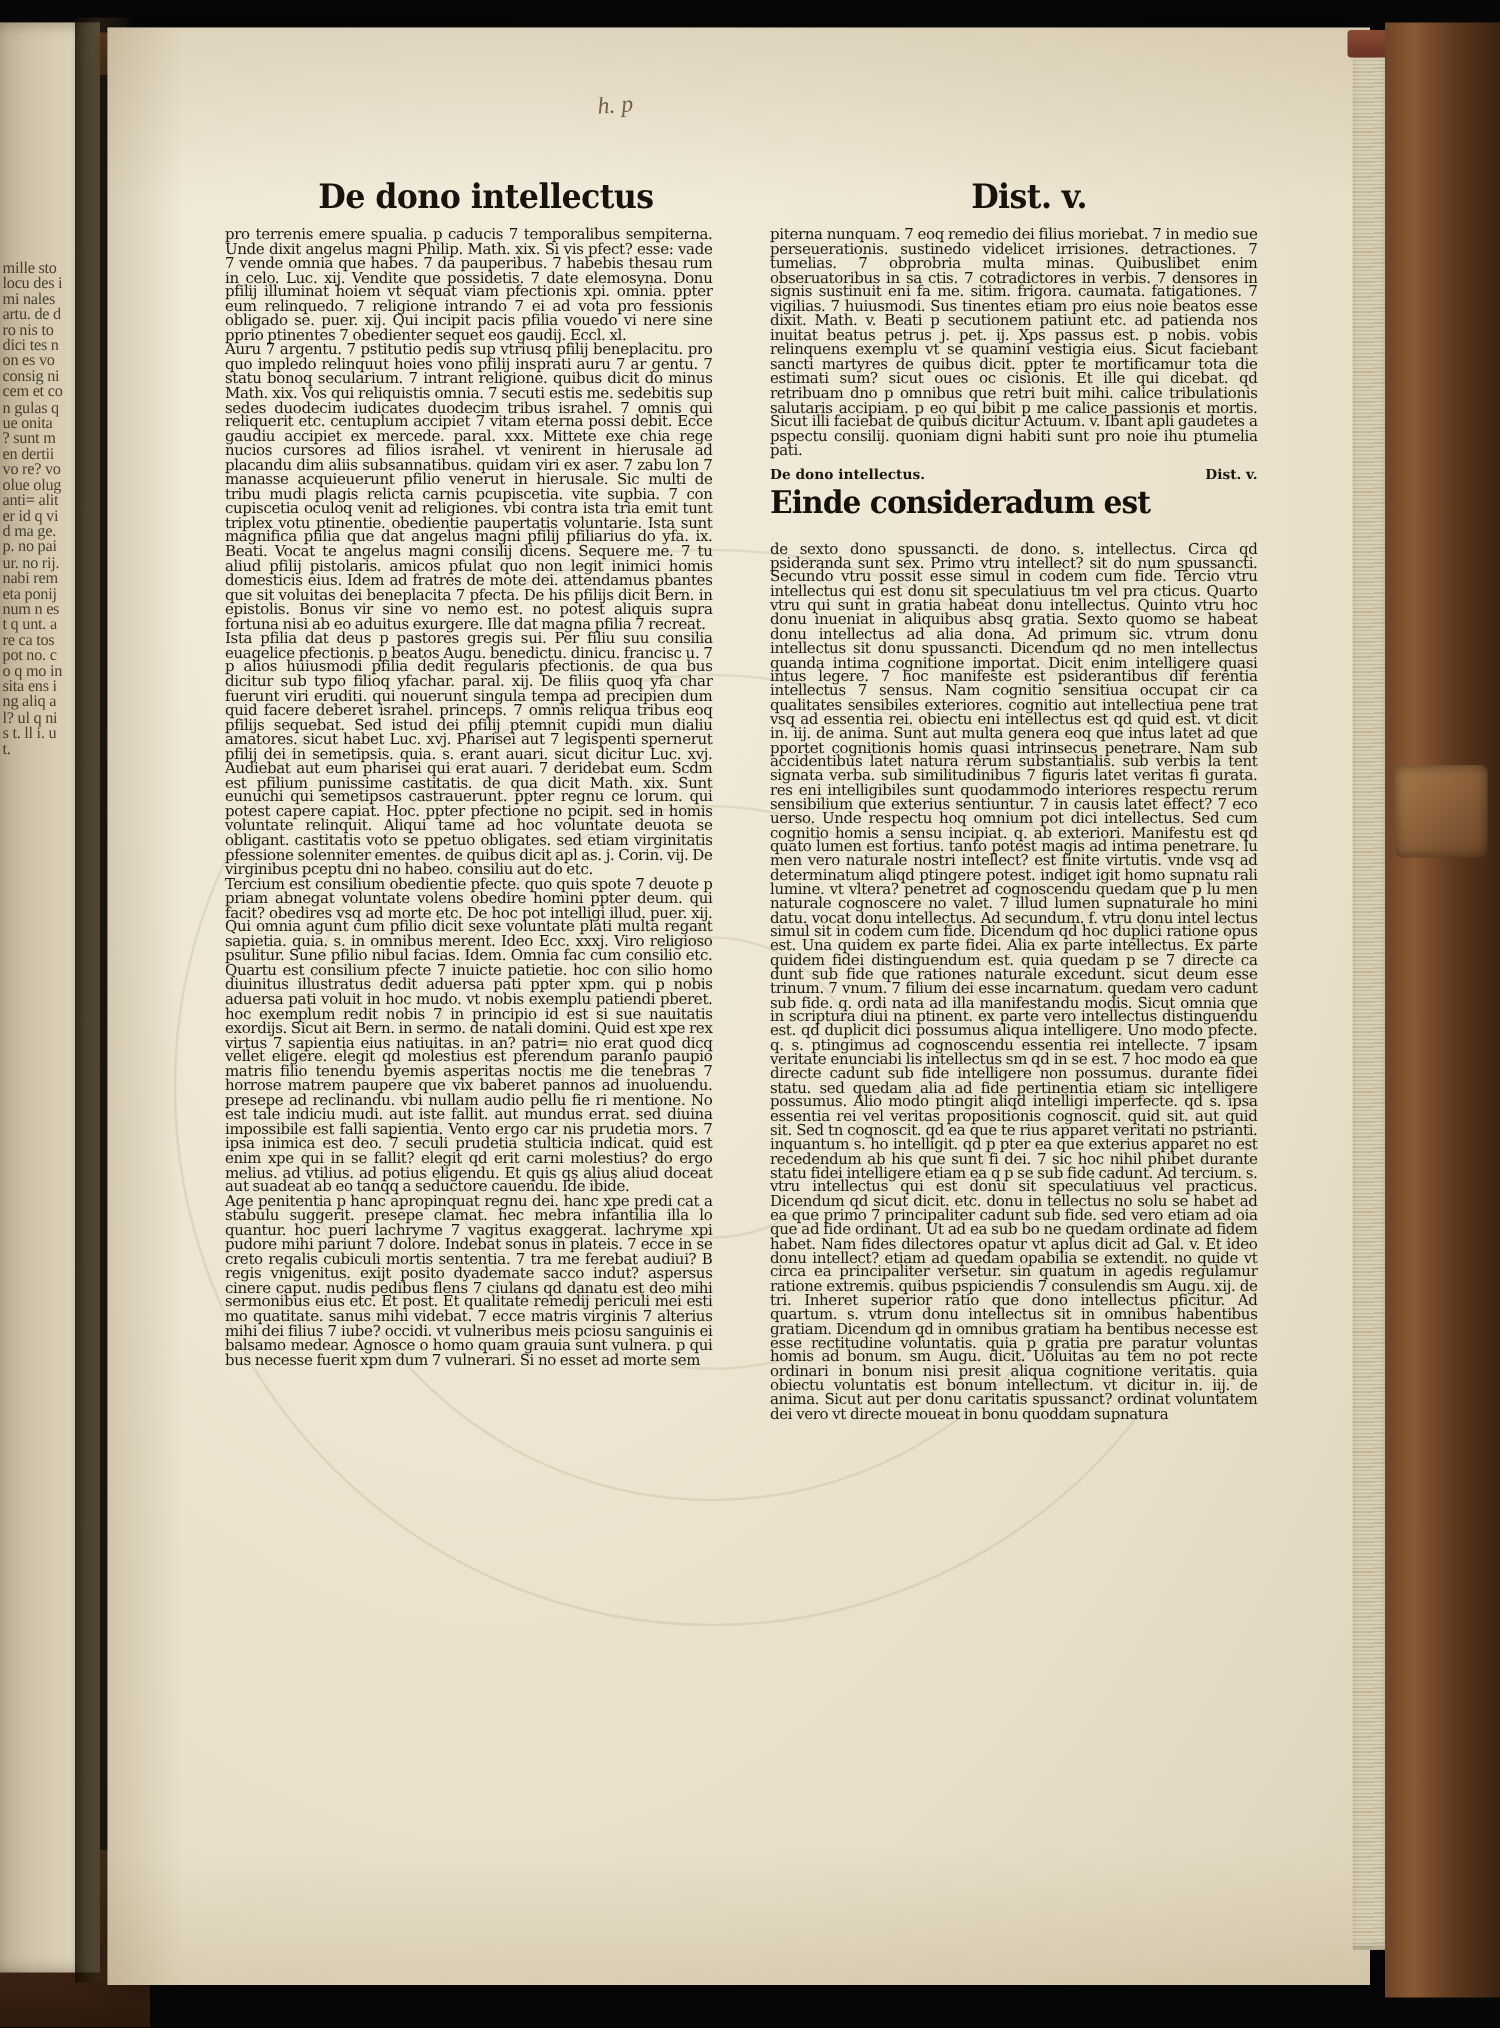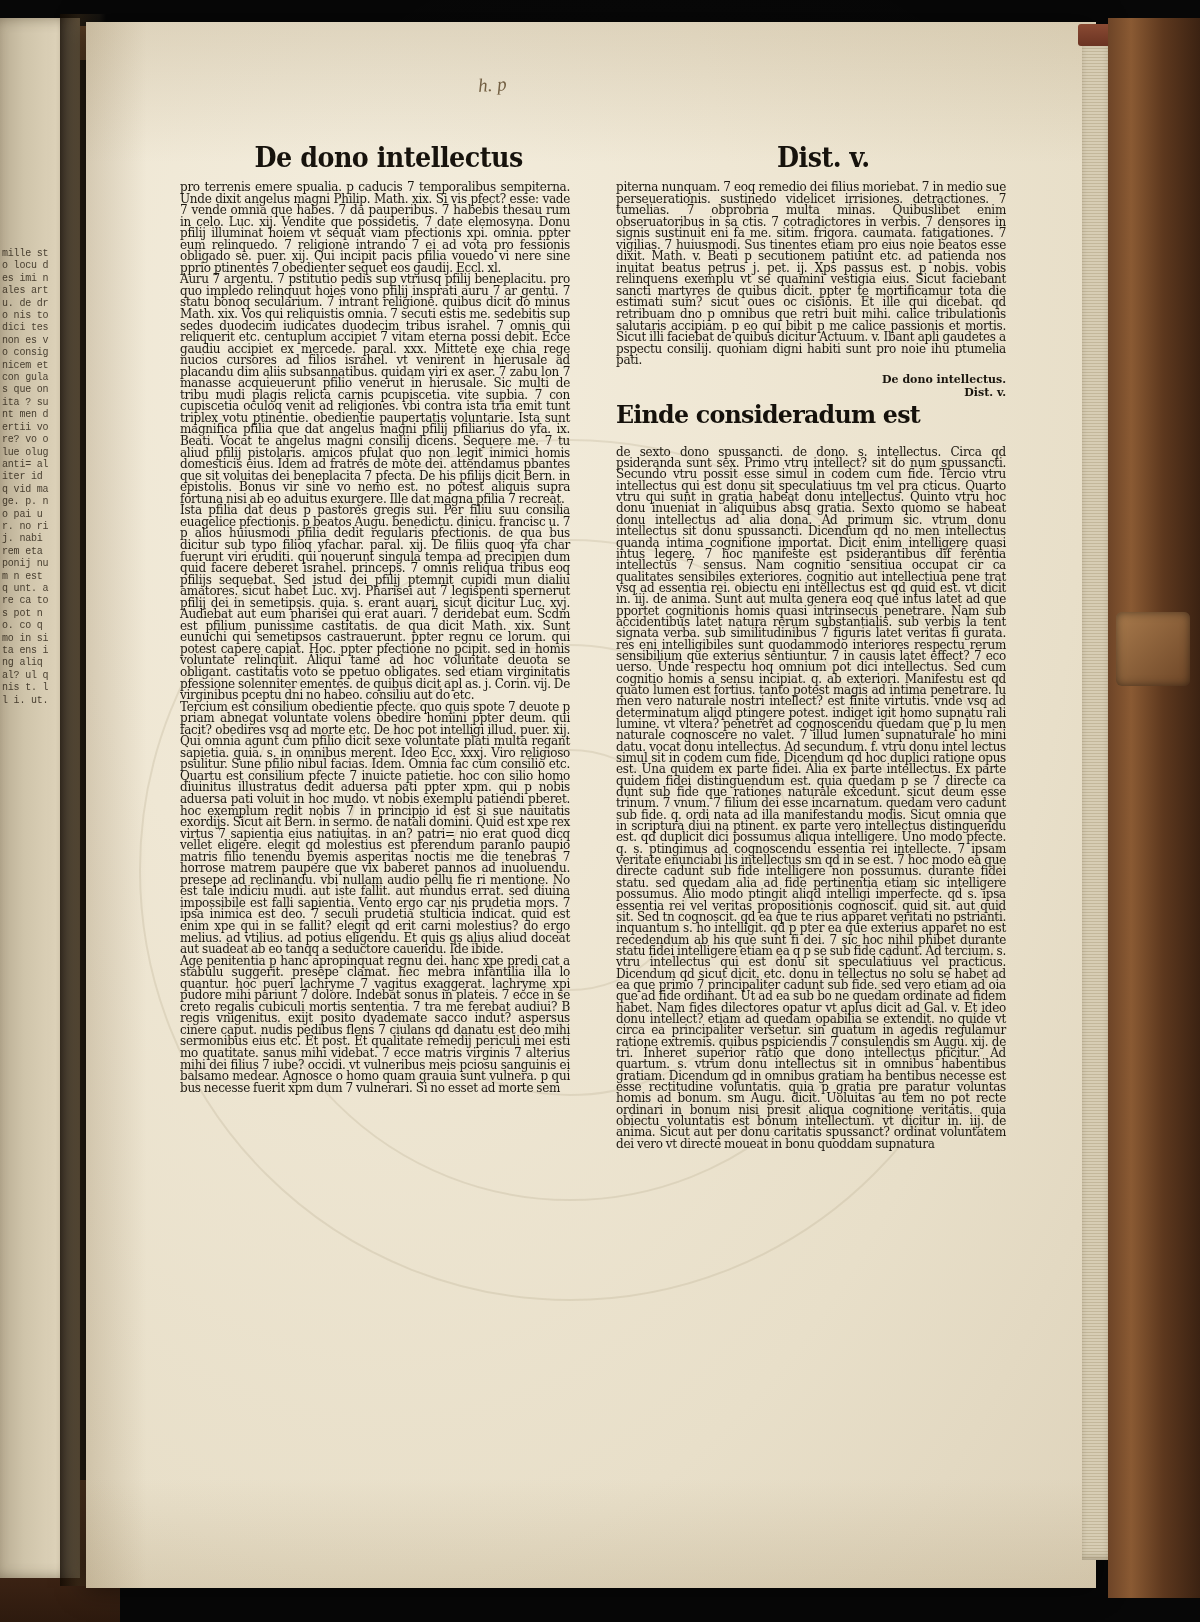--- a/index.html
+++ b/index.html
@@ -36,28 +36,27 @@
     position: absolute;
     left: 0; top: 18px;
     width: 80px; height: 1560px;
     background: linear-gradient(90deg, #b9ad93 0%, #cfc4aa 30%, #ddd2b9 70%, #b0a287 100%);
     box-shadow: inset -6px 0 14px rgba(60,45,25,0.45);
   }
   .verso-text {
     position: absolute;
     left: 2px; top: 190px;
     width: 48px;
-    font-size: 10px;
+    font-size: 13px;
     line-height: 12.4px;
     color: #2a2115;
-    font-family: Liberation Mono, monospace;
+    font-family: Liberation Serif, serif;
     letter-spacing: -0.2px;
     word-break: break-all;
     opacity: 0.82;
-    margin-top: 40px;
   }
 
   
   .gutter {
     position: absolute;
     left: 60px; top: 14px;
     width: 46px; height: 1572px;
     background: linear-gradient(90deg, rgba(20,12,4,0.85) 0%, rgba(60,45,25,0.55) 40%, rgba(120,100,70,0.15) 85%, rgba(255,255,255,0) 100%);
   }
 
@@ -206,21 +205,20 @@
     font-family: "DejaVu Serif", serif;
     font-size: 11px;
     color: #1a160f;
     font-weight: 700;
   }
   .heading-row {
     display: flex;
     justify-content: space-between;
     align-items: flex-end;
     margin-top: 6px;
-    flex-direction: column;
   }
   .dist-heading {
     font-family: "DejaVu Serif", serif;
     font-size: 25px;
     font-weight: 700;
     color: #15110b;
     letter-spacing: -0.8px;
     line-height: 28px;
     transform: scaleX(0.95);
     transform-origin: left center;

